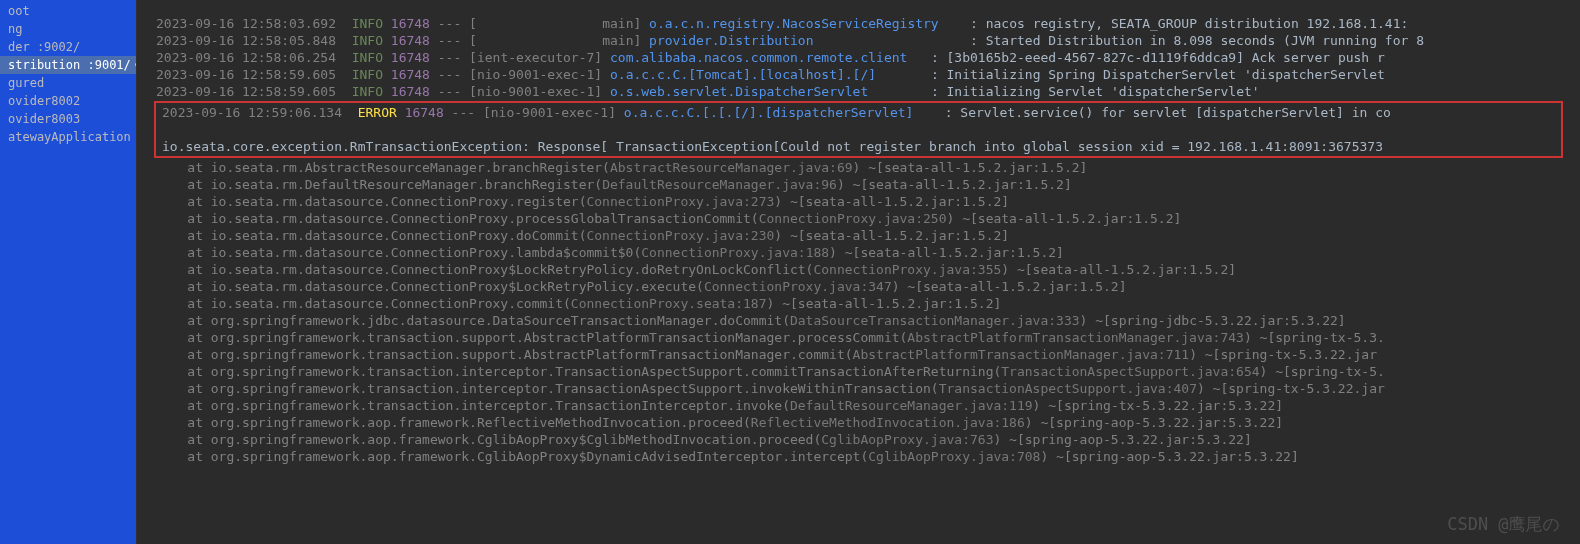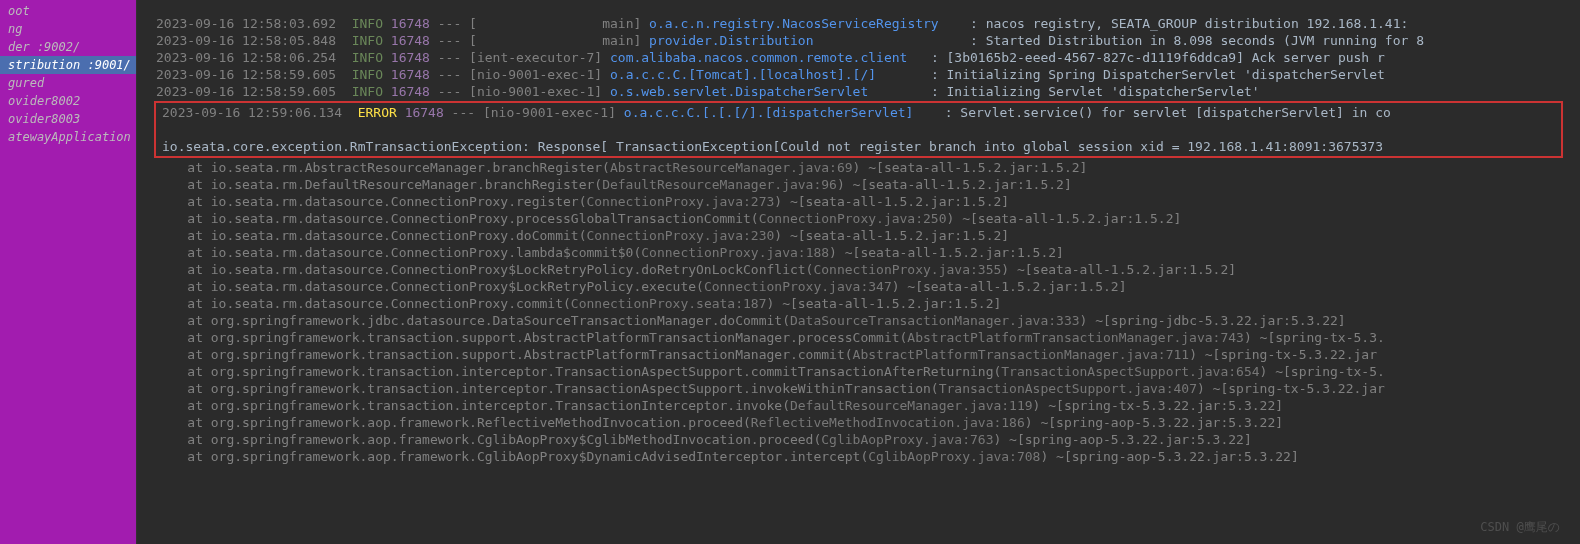--- a/index.html
+++ b/index.html
@@ -11,25 +11,24 @@
   overflow: hidden;
   white-space: nowrap;
 }
 .container {
   display: flex;
   height: 544px;
   width: 1580px;
 }
 .sidebar {
   width: 137px;
-  background: #a21caf;
+  background: #1d4ed8;
   border-right: 1px solid #323232;
   padding-top: 2px;
   flex-shrink: 0;
-  font-style: italic;
 }
 .sidebar-item {
   padding: 2px 8px;
   color: #bbbbbb;
   font-size: 12px;
   cursor: pointer;
   overflow: hidden;
 }
 .sidebar-item.selected {
   background: #4b6eaf;
@@ -64,21 +63,21 @@
   margin: 1px 2px;
   padding: 1px 2px;
 }
 .stack-line { color: #808080; padding: 0 4px; white-space: pre; }
 .stack-link { color: #777; cursor: pointer; }
 .watermark {
   position: absolute;
   bottom: 8px;
   right: 20px;
   color: #666;
-  font-size: 12px;
+  font-size: 17px;
   opacity: 0.6;
 }
 </style>
 </head>
 <body>
 
 <div class="container">
   <div class="sidebar">
     <div class="sidebar-item">oot</div>
     <div class="sidebar-item">ng</div>

